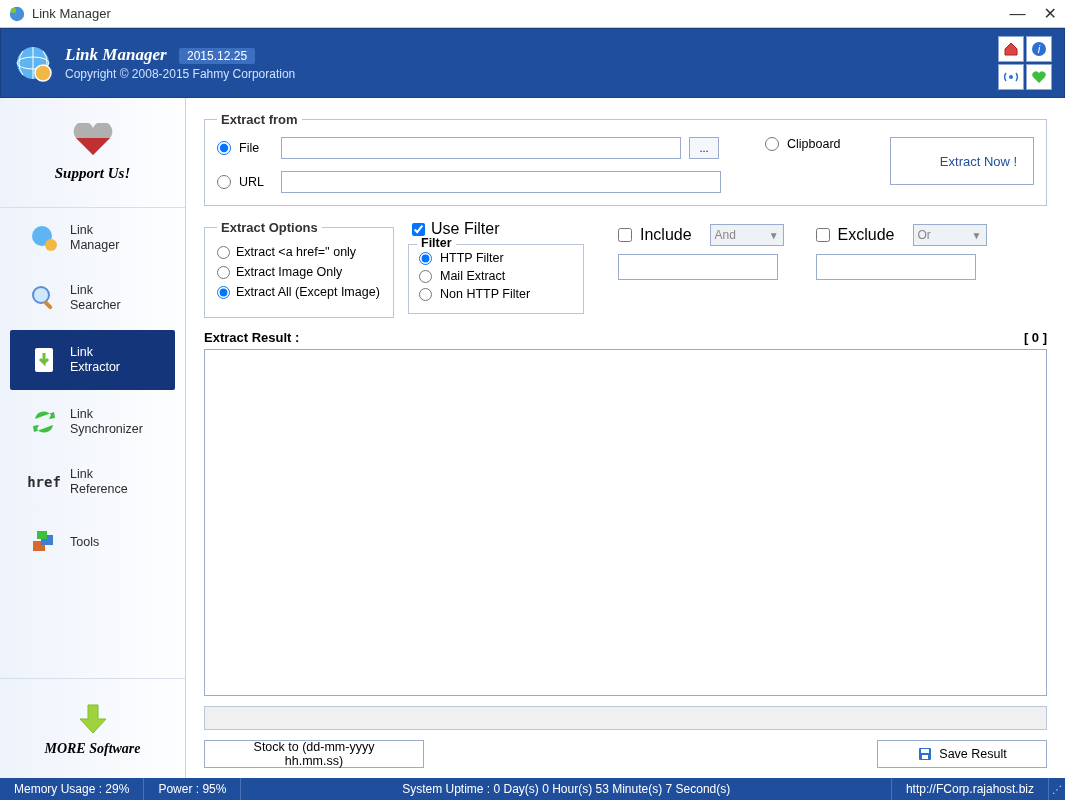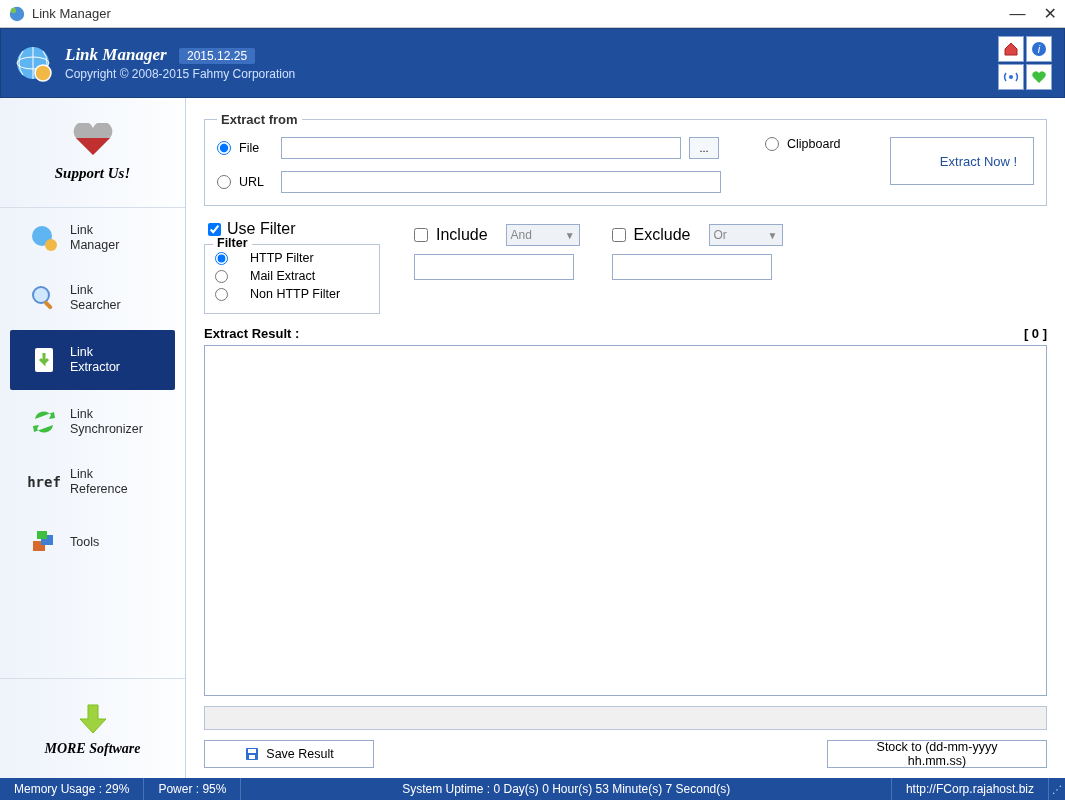--- a/index.html
+++ b/index.html
@@ -48,21 +48,21 @@
 
 .options-row { display: flex; gap: 14px; margin-top: 14px; align-items: flex-start; }
 .options-row > fieldset { flex-shrink: 0; }
 .extract-options { width: 190px; }
 .extract-options .opt { display: flex; align-items: center; gap: 6px; margin-bottom: 6px; font-size: 12.5px; }
 
 .filter-group { width: 176px; }
 .use-filter-row { display: flex; align-items: center; gap: 6px; margin-bottom: 6px; margin-left: 4px; }
 .filter-inner { border: 1px solid #b9c6d9; padding: 6px 10px 8px; position: relative; margin-top: 2px;}
 .filter-inner .filter-legend { position: absolute; top: -9px; left: 8px; background: #fff; padding: 0 4px; font-weight: bold; font-size: 12.5px; }
-.filter-opt { display: flex; align-items: center; gap: 22px; margin-bottom: 4px; font-size: 12.5px; }
+.filter-opt { display: flex; align-items: center; gap: 8px; margin-bottom: 4px; font-size: 12.5px; }
 
 .include-block, .exclude-block { display: flex; flex-direction: column; gap: 8px; margin-top: 4px; }
 .inc-row { display: flex; align-items: center; gap: 8px; }
 .inc-row input[type=checkbox] { width: 14px; height: 14px; }
 .combo { width: 74px; height: 22px; border: 1px solid #9aaccc; background: #eef1f6; color: #888; font-size: 12px; padding: 8px 4px; position: relative; display: flex; align-items: center; justify-content: space-between; }
 .combo .chev { color: #888; font-size: 10px; }
 .inc-text { width: 160px; height: 26px; border: 1px solid #9aaccc; }
 
 .result-label-row { display: flex; justify-content: space-between; margin-top: 12px; font-weight: bold; font-size: 13px; }
 .result-box { flex: 1; border: 1px solid #9aaccc; margin-top: 4px; min-height: 280px; }
@@ -242,20 +242,35 @@
         </div>
         <div class="radio-row" style="margin-left:24px;">
           <input type="radio" name="ef" style="">
           <span>Clipboard</span>
         </div>
         <button class="extract-now" style="margin-left:auto;padding-left:33px;">Extract Now !</button>
       </div>
     </fieldset>
 
     <div class="options-row">
+      <fieldset class="extract-options">
+        <legend>Extract Options</legend>
+        <label class="opt">
+            <input type="radio" name="eo" style="">
+            <span>Extract &lt;a href='' only</span>
+          </label>
+        <label class="opt">
+            <input type="radio" name="eo" style="">
+            <span>Extract Image Only</span>
+          </label>
+        <label class="opt">
+            <input type="radio" name="eo" checked="" style="">
+            <span>Extract All (Except Image)</span>
+          </label>
+      </fieldset>
 
       <div class="filter-group">
         <label class="use-filter-row">
             <input type="checkbox" checked="" style="">
             <span>Use Filter</span>
           </label>
         <div class="filter-inner">
           <span class="filter-legend">Filter</span>
           <label class="filter-opt">
               <input type="radio" name="fo" checked="" style="">
@@ -299,29 +314,29 @@
 
     <div class="result-label-row">
       <span>Extract Result :</span>
       <span>[ 0 ]</span>
     </div>
     <div class="result-box"></div>
 
     <div class="progress-bar"></div>
 
     <div class="bottom-buttons">
+      <button class="btn stock">Stock to (dd-mm-yyyy hh.mm.ss)</button>
       <button class="btn save">
         <svg width="16" height="16">
             <rect x="2" y="2" width="12" height="12" rx="1" fill="#2d6fd2"></rect>
             <rect x="4" y="3" width="8" height="4" fill="#fff"></rect>
             <rect x="5" y="9" width="6" height="4" fill="#fff"></rect>
           </svg>
         <span>Save Result</span>
       </button>
-      <button class="btn stock">Stock to (dd-mm-yyyy hh.mm.ss)</button>
     </div>
   </div>
 </div>
 
 <div class="statusbar">
   <div class="cell">Memory Usage : 29%</div>
   <div class="cell">Power : 95%</div>
   <div class="cell center">System Uptime : 0 Day(s) 0 Hour(s) 53 Minute(s) 7 Second(s)</div>
   <div class="cell">http://FCorp.rajahost.biz</div>
   <div class="resize-grip">⋰</div>

